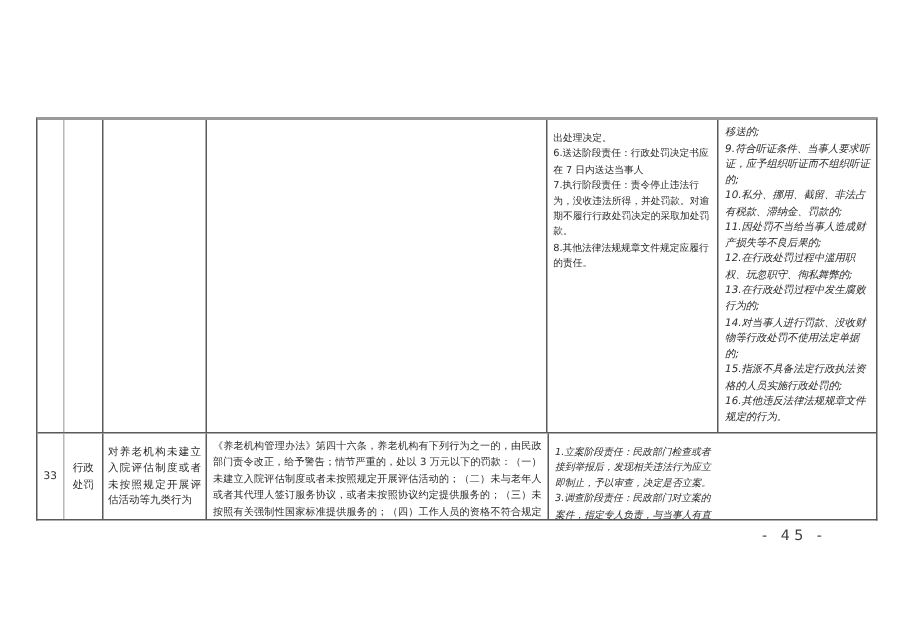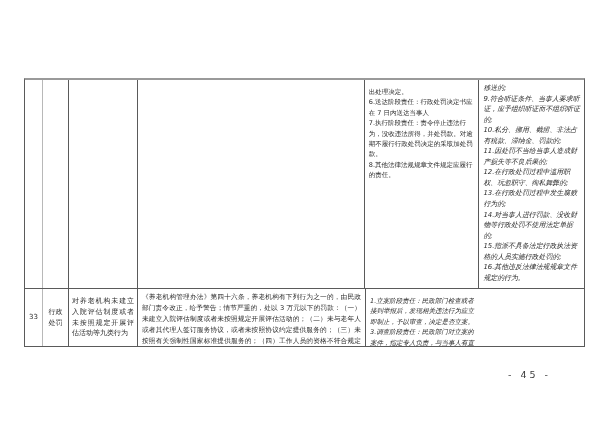--- a/index.html
+++ b/index.html
@@ -35,21 +35,21 @@
   }
   .cell:last-child { border-right:none;font-style:italic; }
   .c-seq   { width:18px; border-right-color:#b8b8b8; display:flex; align-items:center; justify-content:center; text-align:left; white-space:normal; }
   .c-cat   { width:26px; display:flex; align-items:center; justify-content:center; text-align:center; white-space:normal; }
   .c-item  { width:69px; display:flex; align-items:center; justify-content:center; text-align:justify; white-space:normal; line-height:10.8px; }
   .c-item span { display:block; }
   .c-basis { width:228px; font-size:6.7px; line-height:11px; text-align:justify; white-space:normal; padding:3px 4px 2px 4px; }
   .c-duty  { width:115px; font-size:6.5px; line-height:10.4px; padding:7px 3px 2px 4px; }
   .c-acc   { width:105px; font-size:6.9px; line-height:10.55px; padding:3px 3px 2px 4px; }
   .page-num {
-    position:absolute; left:508px; top:369px;
+    position:absolute; left:508px; top:352px;
     font-size:9.5px; letter-spacing:3px; color:#3c3c3c;
     font-family:"DejaVu Sans", sans-serif;
   }
 </style>
 </head>
 <body>
 
 <div class="page">
 
   <div class="matrix">

